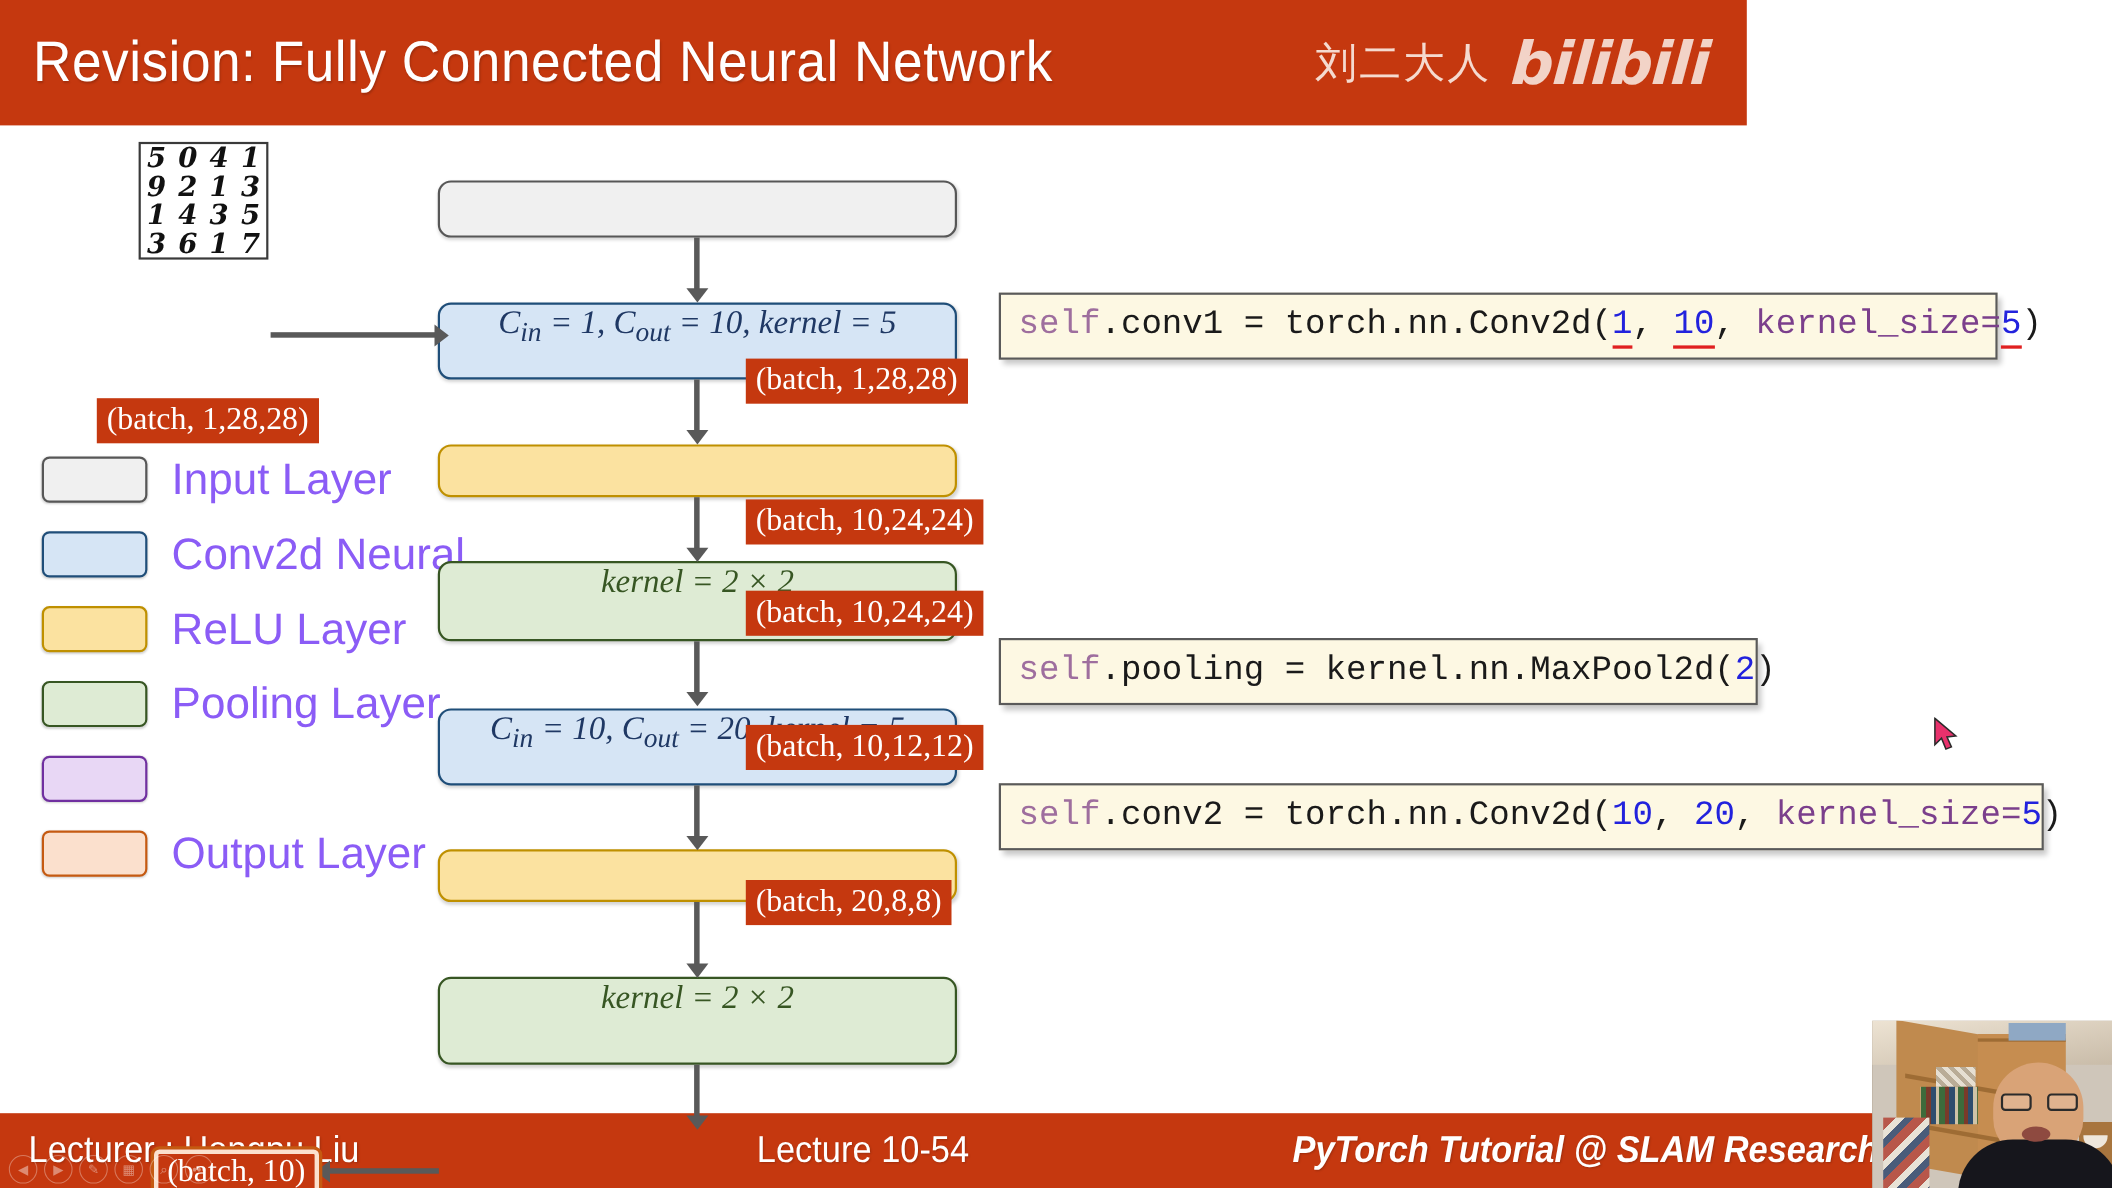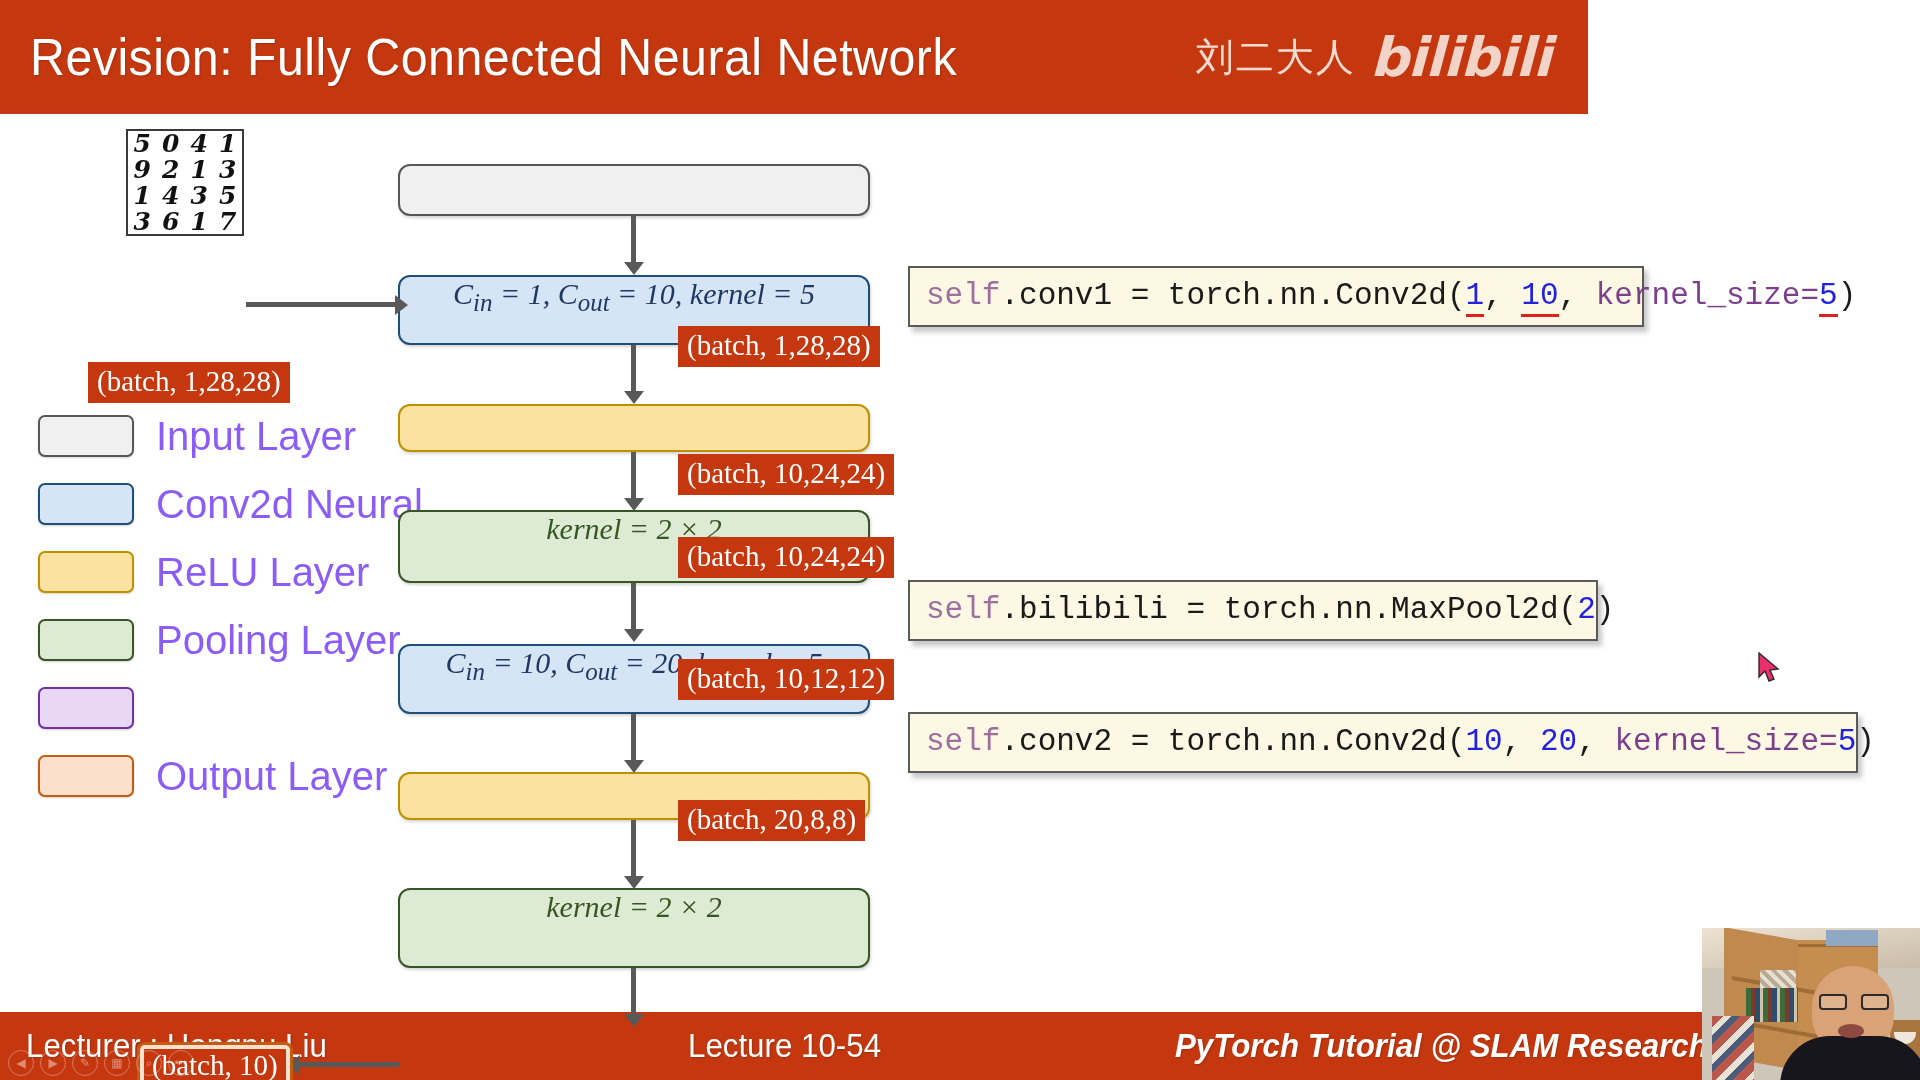--- a/index.html
+++ b/index.html
@@ -317,26 +317,26 @@
 
   <div class="shape-tag" style="left:678px; top:212px;">(batch, 1,28,28)</div>
   <div class="shape-tag" style="left:678px; top:340px;">(batch, 10,24,24)</div>
   <div class="shape-tag" style="left:678px; top:423px;">(batch, 10,24,24)</div>
   <div class="shape-tag" style="left:678px; top:545px;">(batch, 10,12,12)</div>
   <div class="shape-tag" style="left:678px; top:666px;margin-top:20px;">(batch, 20,8,8)</div>
 
   <div class="shape-tag" id="tag-output">(batch, 10)</div>
   <div id="h-arrow-out"></div>
 
-  <div class="code-box" style="left:908px; top:152px; width:736px;">
+  <div class="code-box" style="left:908px; top:152px; width:908px;">
     <span class="tok-self">self</span><span class="tok-plain">.conv1 = torch.nn.Conv2d(</span><span class="tok-num ul-red">1</span><span class="tok-plain">,  </span><span class="tok-num ul-red">10</span><span class="tok-plain">,  </span><span class="tok-kw">kernel_size=</span><span class="tok-num ul-red">5</span><span class="tok-plain">)</span>
   </div>
 
   <div class="code-box" style="left:908px; top:466px; width:690px;">
-    <span class="tok-self">self</span><span class="tok-plain">.bilibili = torch.nn.MaxPool2d(</span><span class="tok-num">2</span><span class="tok-plain">)</span>
+    <span class="tok-self">self</span><span class="tok-plain">.pooling = kernel.nn.MaxPool2d(</span><span class="tok-num">2</span><span class="tok-plain">)</span>
   </div>
 
   <div class="code-box" style="left:908px; top:598px; width:950px;">
     <span class="tok-self">self</span><span class="tok-plain">.conv2 = torch.nn.Conv2d(</span><span class="tok-num">10</span><span class="tok-plain">,  </span><span class="tok-num">20</span><span class="tok-plain">,  </span><span class="tok-kw">kernel_size=</span><span class="tok-num">5</span><span class="tok-plain">)</span>
   </div>
 </div>
 
 <svg id="mouse-cursor" width="26" height="34" viewBox="0 0 26 34">
   <polygon points="2,1 2,25 8,19 12,29 17,27 13,18 21,17" fill="#E8316C" stroke="#2b2b2b" stroke-width="1.4"></polygon>
 </svg>

